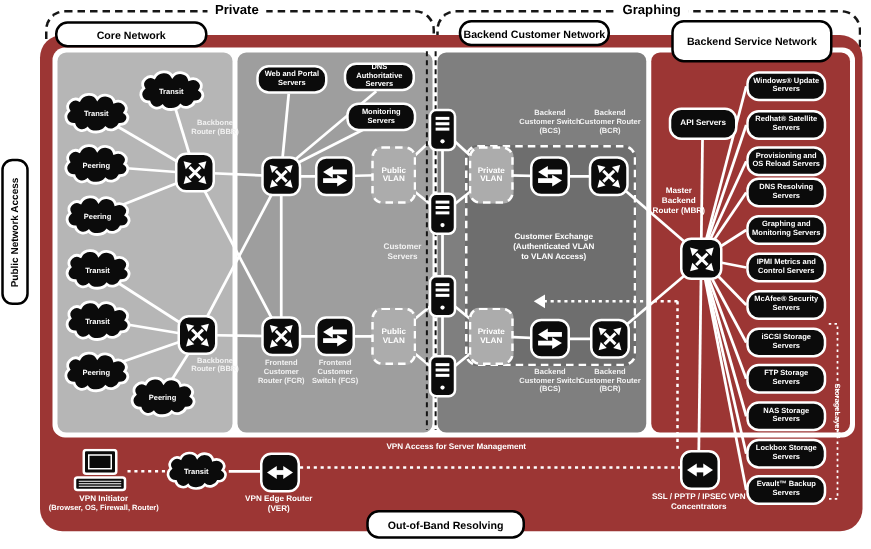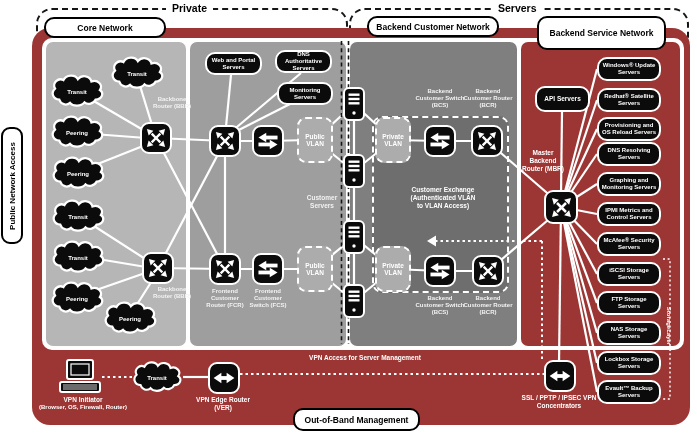--- a/index.html
+++ b/index.html
@@ -151,26 +151,26 @@
     </g>
     <polygon points="427,241 436,235.5 436,246.5" fill="#fff"></polygon>
     <g stroke="#151515" stroke-width="1.6" stroke-dasharray="4 3.2">
       <line x1="341.5" y1="41" x2="341.5" y2="344"></line>
       <line x1="348.5" y1="41" x2="348.5" y2="344"></line>
     </g>
     <polyline points="663,259 670,259 670,399 663,399" fill="none" stroke="#fff" stroke-width="1.4" stroke-dasharray="2 2.6"></polyline>
   </svg>
 
   <div class="zone-lbl" style="left:166px;top:1px;">Private</div>
-  <div class="zone-lbl" style="left:492px;top:1px;">Servers</div>
+  <div class="zone-lbl" style="left:492px;top:1px;">Graphing</div>
 
   <div class="hbox" style="left:44px;top:17px;width:122px;height:21px;font-size:8.5px;">Core Network</div>
-  <div class="hbox" style="left:367px;top:16px;width:132px;height:21px;font-size:8.5px;">Backend Customer Network</div>
+  <div class="hbox" style="left:367px;top:16px;width:121px;height:21px;font-size:8.5px;">Backend Customer Network</div>
   <div class="hbox" style="left:537px;top:16px;width:129px;height:34px;font-size:8.5px;">Backend Service Network</div>
-  <div class="hbox" style="left:293px;top:408px;width:127px;height:23px;font-size:8.5px;">Out-of-Band Management</div>
+  <div class="hbox" style="left:293px;top:408px;width:127px;height:23px;font-size:8.5px;">Out-of-Band Resolving</div>
   <div id="pna-box">
       <span>Public Network Access</span>
     </div>
 
   <div class="cloud" style="left:109px;top:55px;width:56px;height:36px;">
       <svg viewBox="0 0 60 38" preserveAspectRatio="none">
         <use href="#g-cloud" fill="#0B0B0B" stroke="#fff" stroke-width="2.4"></use>
       </svg>
       <span class="cloud-lbl">Transit</span>
     </div>

